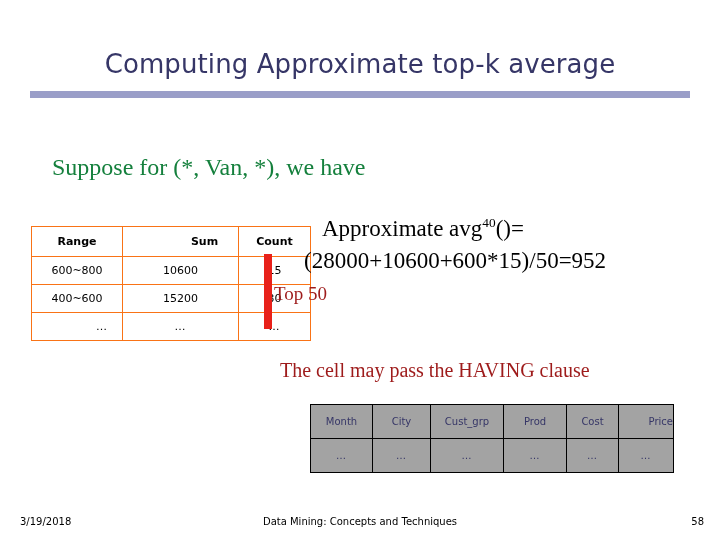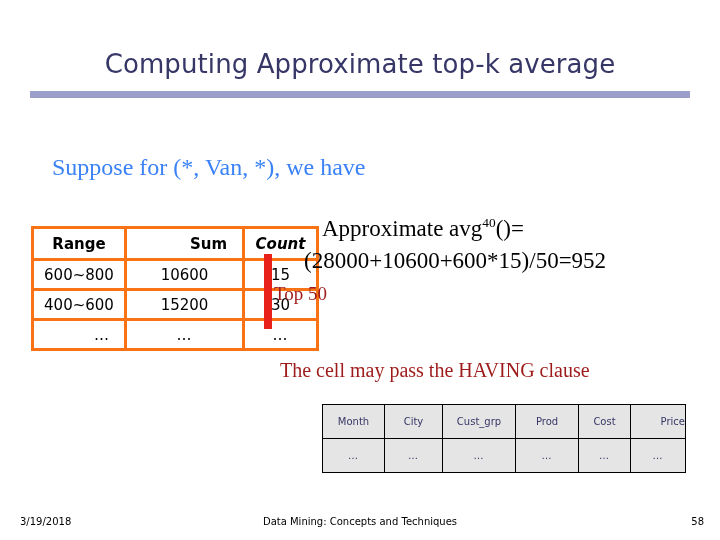--- a/index.html
+++ b/index.html
@@ -45,52 +45,52 @@
   }
 
   
   .suppose-line {
     position: absolute;
     left: 52px;
     top: 152px;
     font-family: "Liberation Serif", "DejaVu Serif", serif;
     font-size: 24px;
     line-height: 30px;
-    color: #3b82f6;
+    color: #15803d;
     white-space: nowrap;
   }
 
   
   .range-table {
     position: absolute;
     left: 31px;
     top: 226px;
     width: 228px;
     border-collapse: collapse;
     table-layout: fixed;
     background: #ffffff;
   }
   .range-table td, .range-table th {
-    border: 3px solid #f97316;
-    font-family: "DejaVu Sans", "Liberation Sans", sans-serif;
-    font-size: 15px;
+    border: 1px solid #f97316;
+    font-family: "DejaVu Sans", "Liberation Sans", sans-serif;
+    font-size: 11px;
     color: #000000;
     text-align: center;
     padding: 0;
     height: 27px;
     vertical-align: middle;
     font-weight: normal;
   }
   .range-table thead th {
     font-weight: bold;
     height: 29px;
   }
   .range-table .col-range { width: 90px; }
   .range-table .col-sum   { width: 67px; padding-left: 48px; }
-  .range-table .col-count { width: 71px; font-style: italic; }
+  .range-table .col-count { width: 71px; }
   .range-table .ellip-row td {
     color: #000000;
     letter-spacing: 1px;
   }
   .range-table tr.ellip-row td.c-range { text-align: right; padding-right: 14px; }
 
   
   .top-bar {
     position: absolute;
     left: 264px;
@@ -144,26 +144,26 @@
     font-family: "Liberation Serif", "DejaVu Serif", serif;
     font-size: 20px;
     line-height: 26px;
     color: #9e1b1b;
     white-space: nowrap;
   }
 
   
   .schema-table {
     position: absolute;
-    left: 322px;
+    left: 310px;
     top: 404px;
     width: 357px;
     border-collapse: collapse;
     table-layout: fixed;
-    background: #e5e5e5;
+    background: #a3a3a3;
   }
   .schema-table th, .schema-table td {
     border: 1px solid #000000;
     font-family: "DejaVu Sans", "Liberation Sans", sans-serif;
     font-size: 10px;
     font-weight: normal;
     color: #363667;
     text-align: center;
     vertical-align: middle;
     padding: 0;

